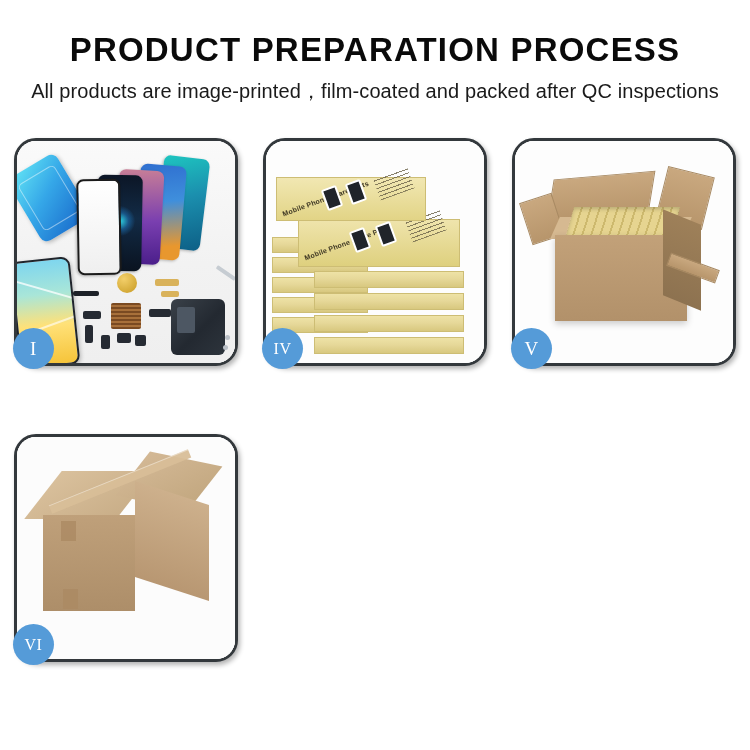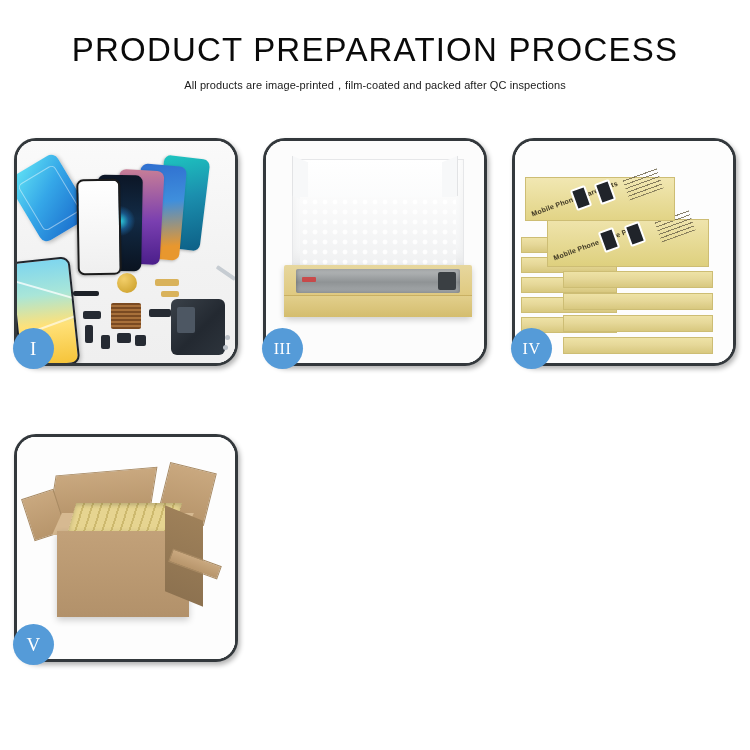--- a/index.html
+++ b/index.html
@@ -13,30 +13,30 @@
     overflow: hidden;
   }
 
   .page { width: 750px; height: 750px; position: relative; }
 
   
   .header { text-align: center; padding-top: 33px; }
 
   .main-title {
     font-size: 33px;
-    font-weight: 400;
+    font-weight: 700;
     letter-spacing: 1.2px;
     color: #0a0a0a;
     line-height: 1.05;
     font-family: "Liberation Sans", sans-serif;
   }
 
   .sub-title {
     margin-top: 10px;
-    font-size: 11px;
+    font-size: 20px;
     font-weight: 400;
     color: #1a1a1a;
     letter-spacing: 0.1px;
     font-family: "Liberation Sans", sans-serif;
   }
 
   
   .grid {
     position: absolute;
     top: 138px;
@@ -365,35 +365,20 @@
           <div class="pt pt-board" style="left:98px;top:30px;width:54px;height:56px;"></div>
           <div class="pt pt-screw" style="left:152px;top:66px;width:5px;height:5px;"></div>
           <div class="pt pt-screw" style="left:150px;top:76px;width:5px;height:5px;"></div>
           <div class="pt pt-tweez" style="left:142px;top:2px;width:22px;height:4px;transform:rotate(35deg);"></div>
         </div>
       </div>
       <div class="badge">I</div>
     </div>
 
 
-    <div class="panel">
-      <div class="panel-inner">
-        <div class="p3-stage">
-          <div class="p3-lid"></div>
-          <div class="p3-lid-l"></div>
-          <div class="p3-lid-r"></div>
-          <div class="p3-foam"></div>
-          <div class="p3-tray">
-            <div class="p3-item"></div>
-            <div class="p3-tray-front"></div>
-          </div>
-        </div>
-      </div>
-      <div class="badge wide">III</div>
-    </div>
 
     <div class="panel">
       <div class="panel-inner">
         <div class="p4-stage">
 
           <div class="p4-box" style="left:6px;  top:176px; width:96px; height:16px;"></div>
           <div class="p4-box" style="left:6px;  top:156px; width:96px; height:16px;"></div>
           <div class="p4-box" style="left:6px;  top:136px; width:96px; height:16px;"></div>
           <div class="p4-box" style="left:6px;  top:116px; width:96px; height:16px;"></div>
           <div class="p4-box" style="left:6px;  top:96px;  width:96px; height:16px;"></div>
@@ -433,15 +418,29 @@
 
           <div class="p5-body"></div>
           <div class="p5-side"></div>
           <div class="p5-flap" style="left:152px;top:120px; width:52px; height:14px; transform:rotate(20deg);"></div>
 
         </div>
       </div>
       <div class="badge">V</div>
     </div>
 
+    <div class="panel">
+      <div class="panel-inner">
+        <div class="p6-stage">
+          <div class="p6-top"></div>
+          <div class="p6-top2"></div>
+          <div class="p6-tape"></div>
+          <div class="p6-front"></div>
+          <div class="p6-side"></div>
+          <div class="p6-tab" style="left:44px; top:84px;"></div>
+          <div class="p6-tab" style="left:46px; top:152px;"></div>
+        </div>
+      </div>
+      <div class="badge wide">VI</div>
+    </div>
 
   </div>
 </div>
 
 </body></html>

